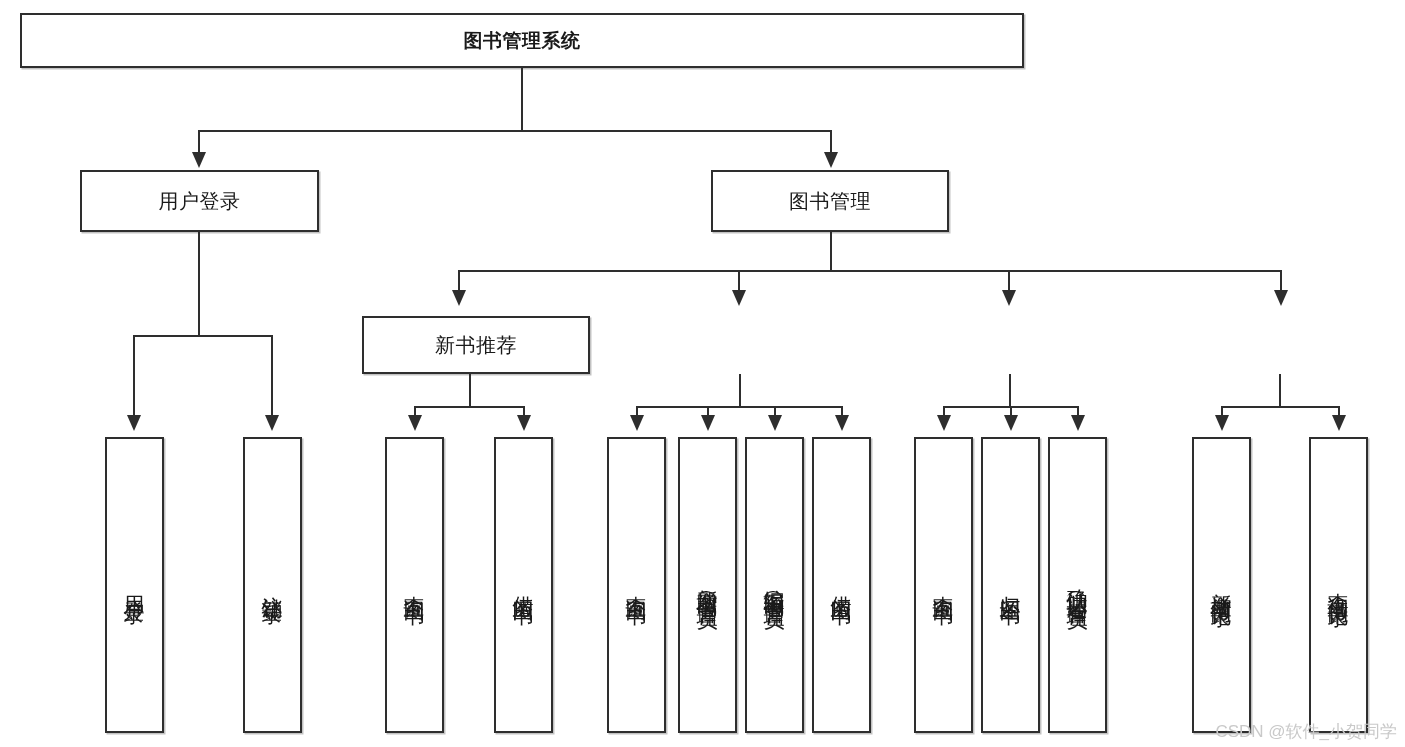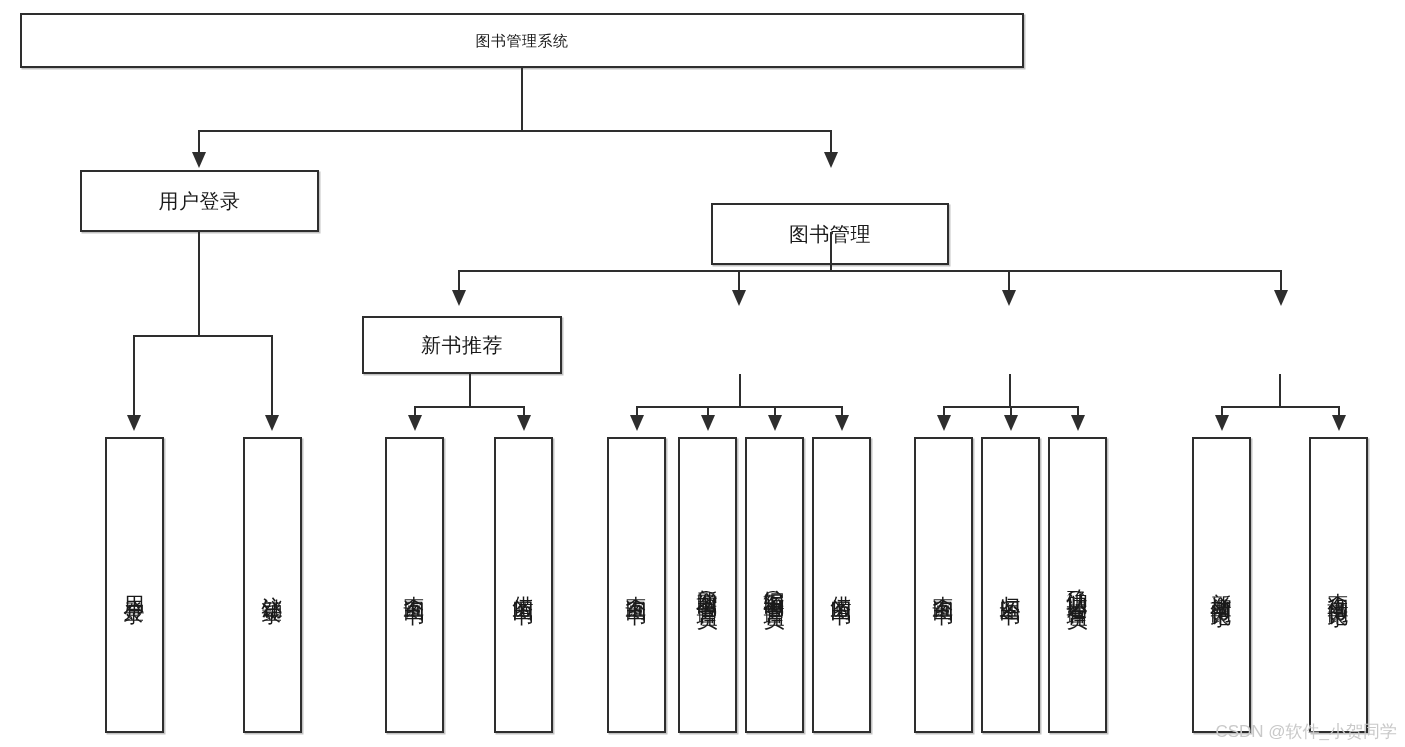--- a/index.html
+++ b/index.html
@@ -27,21 +27,21 @@
     justify-content: center;
     color: #1a1a1a;
     box-shadow: 1.5px 1.5px 0 rgba(120,120,120,0.45);
   }
   .node .label {
     display: block;
     text-align: center;
     letter-spacing: 0.5px;
     line-height: 1.15;
   }
-  .node.root .label { font-size: 15px; }
+  .node.root .label { font-size: 19px; font-weight: bold; }
   .node.l2 .label   { font-size: 20px; }
   .node.l3 .label   { font-size: 20px; }
   .node.leaf {
     writing-mode: vertical-rl;
     text-orientation: upright;
   }
   .node.leaf .label {
     writing-mode: vertical-rl;
     text-orientation: upright;
     font-size: 21px;
@@ -89,21 +89,21 @@
   <div class="vline" style="left:198px; top:130px; height:26px;"></div>
   <div class="arrow" style="left:192px; top:152px;"></div>
 
   <div class="vline" style="left:830px; top:130px; height:26px;"></div>
   <div class="arrow" style="left:824px; top:152px;"></div>
 
   <div class="node l2" style="left:80px; top:170px; width:239px; height:62px;">
     <span class="label">用户登录</span>
   </div>
 
-  <div class="node l2" style="left:711px; top:170px; width:238px; height:62px;margin-top:33px;">
+  <div class="node l2" style="left:711px; top:170px; width:238px; height:62px;">
     <span class="label">图书管理</span>
   </div>
 
   <div class="vline" style="left:198px; top:232px; height:104px;"></div>
   <div class="hline" style="left:133px; top:335px; width:140px;"></div>
   <div class="vline" style="left:133px; top:335px; height:82px;"></div>
   <div class="arrow" style="left:127px; top:415px;"></div>
   <div class="vline" style="left:271px; top:335px; height:82px;"></div>
   <div class="arrow" style="left:265px; top:415px;"></div>
 
@@ -115,21 +115,21 @@
 
   <div class="vline" style="left:738px; top:270px; height:22px;"></div>
   <div class="arrow" style="left:732px; top:290px;"></div>
 
   <div class="vline" style="left:1008px; top:270px; height:22px;"></div>
   <div class="arrow" style="left:1002px; top:290px;"></div>
 
   <div class="vline" style="left:1280px; top:270px; height:22px;"></div>
   <div class="arrow" style="left:1274px; top:290px;"></div>
 
-  <div class="node l3" style="left:362px; top:316px; width:200px; height:58px;">
+  <div class="node l3" style="left:362px; top:316px; width:228px; height:58px;">
     <span class="label">新书推荐</span>
   </div>
 
 
 
 
   <div class="vline" style="left:469px; top:374px; height:33px;"></div>
   <div class="hline" style="left:414px; top:406px; width:111px;"></div>
   <div class="vline" style="left:414px; top:406px; height:11px;"></div>
   <div class="arrow" style="left:408px; top:415px;"></div>

